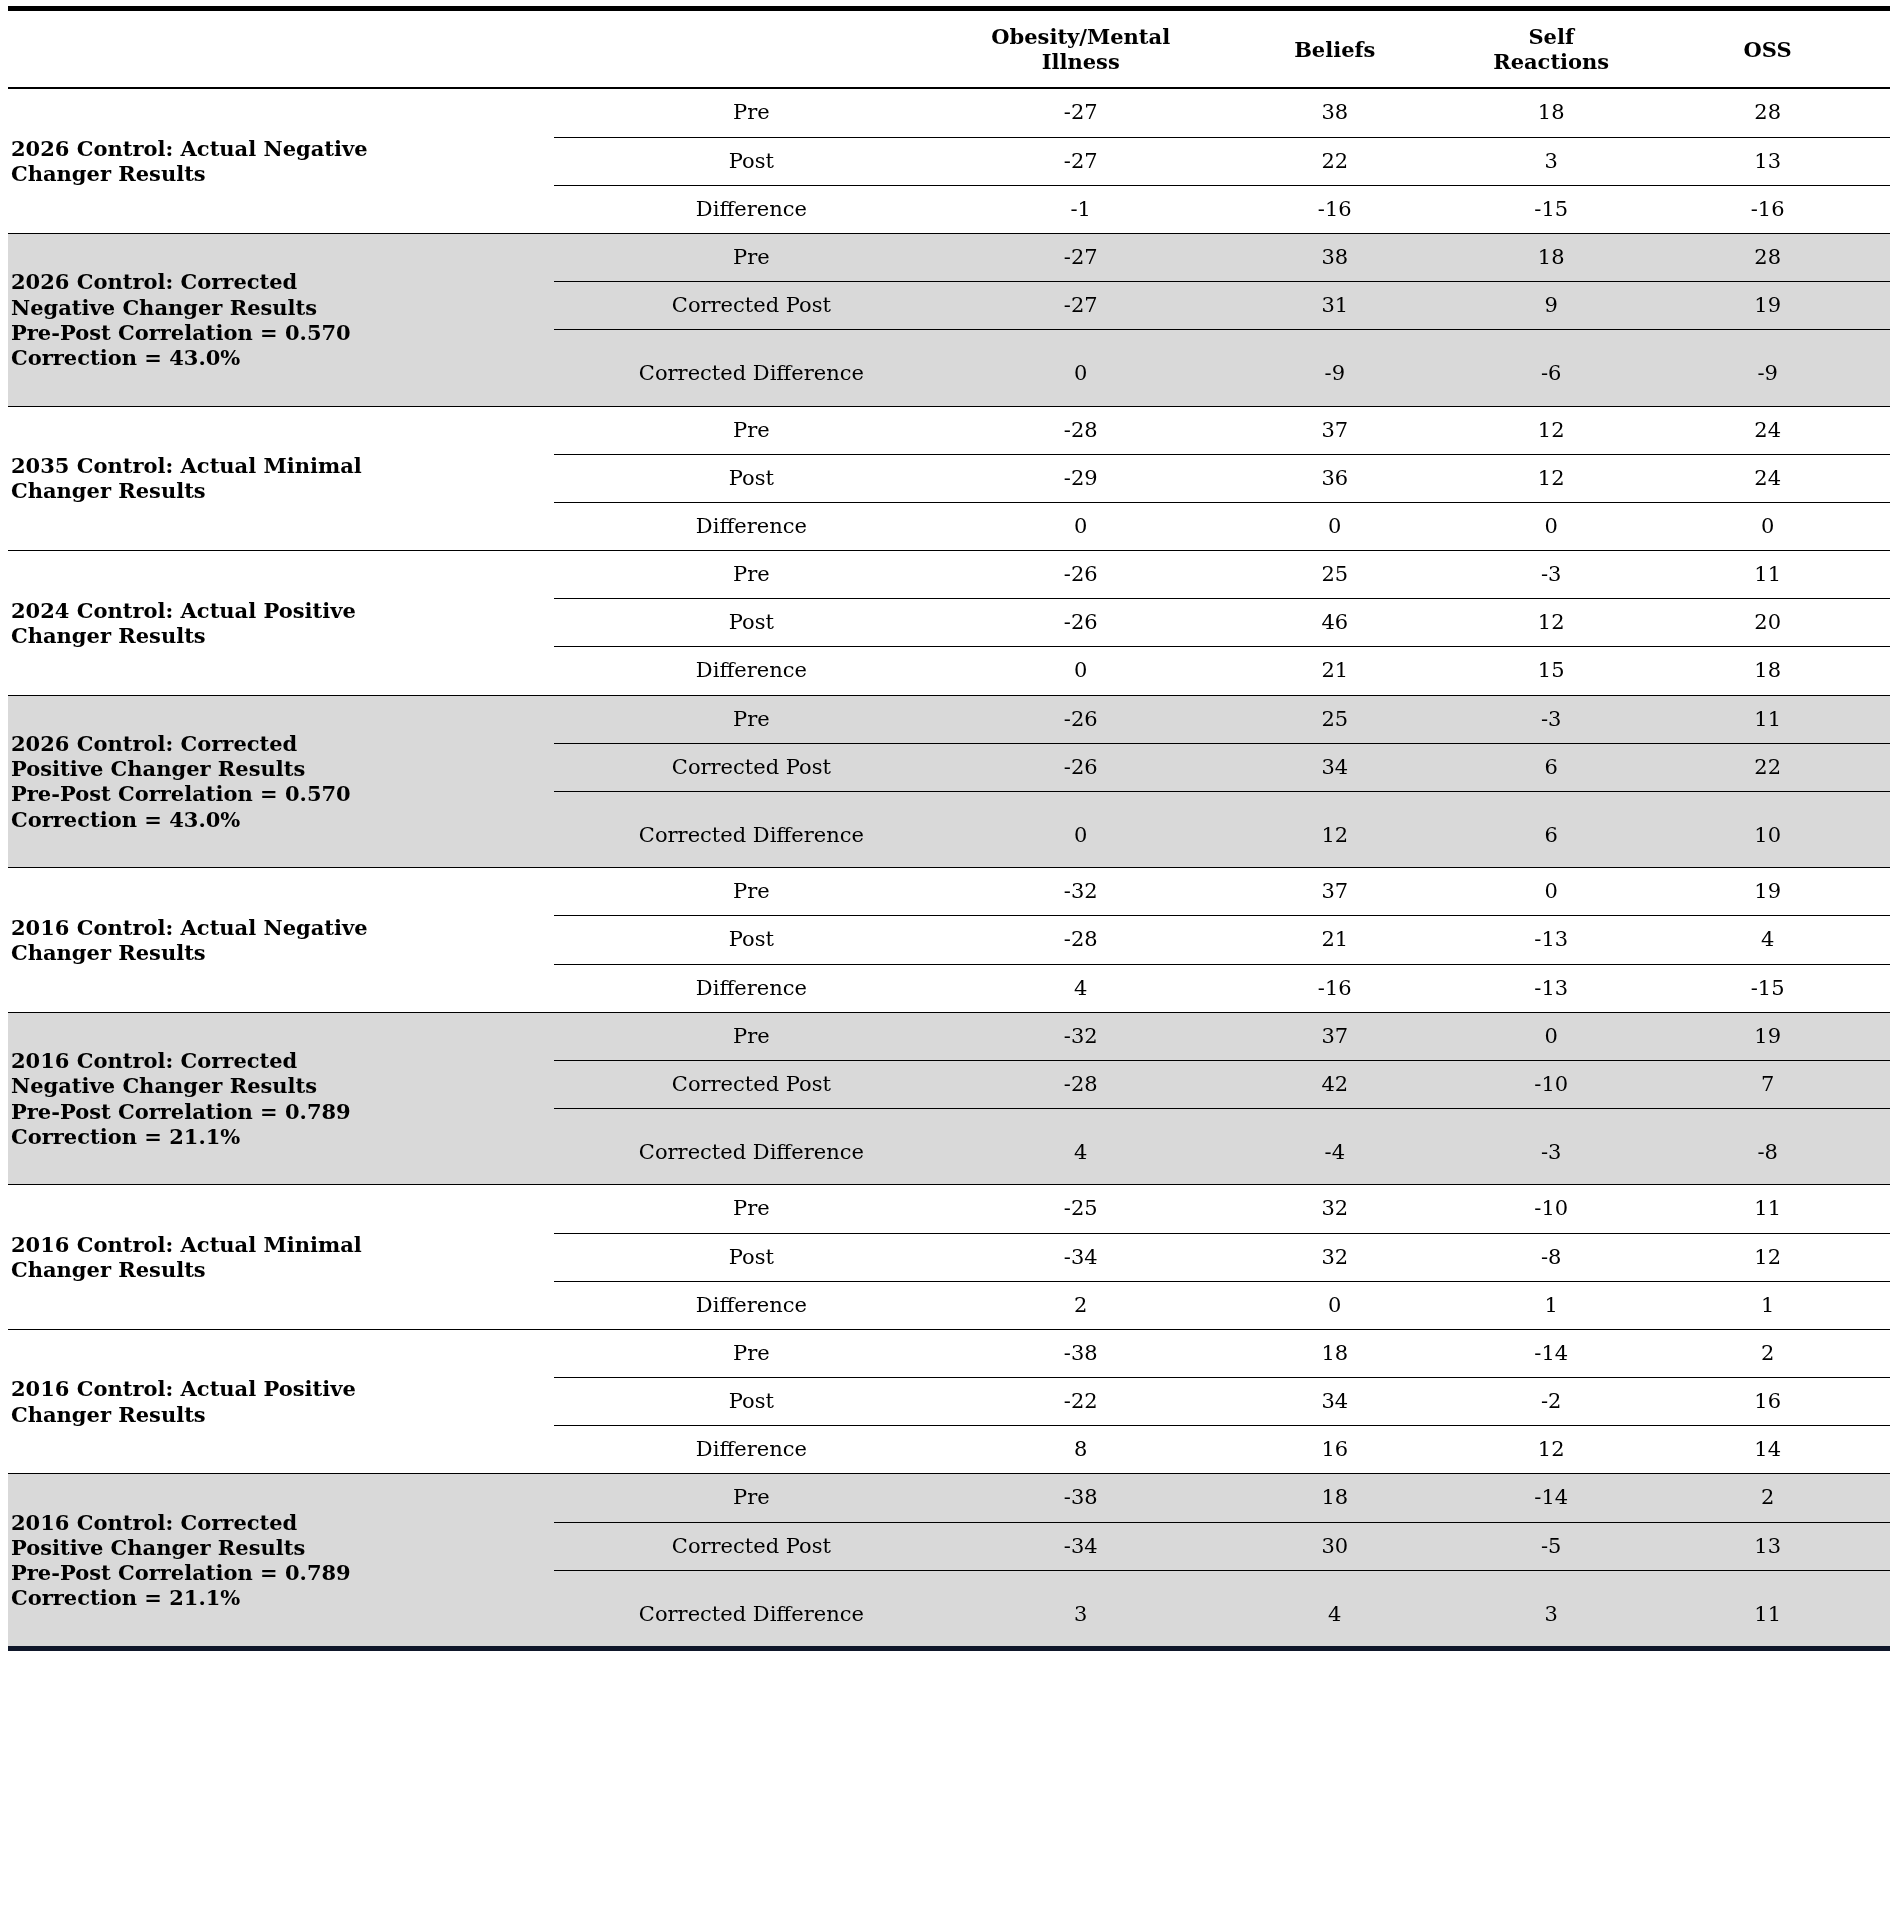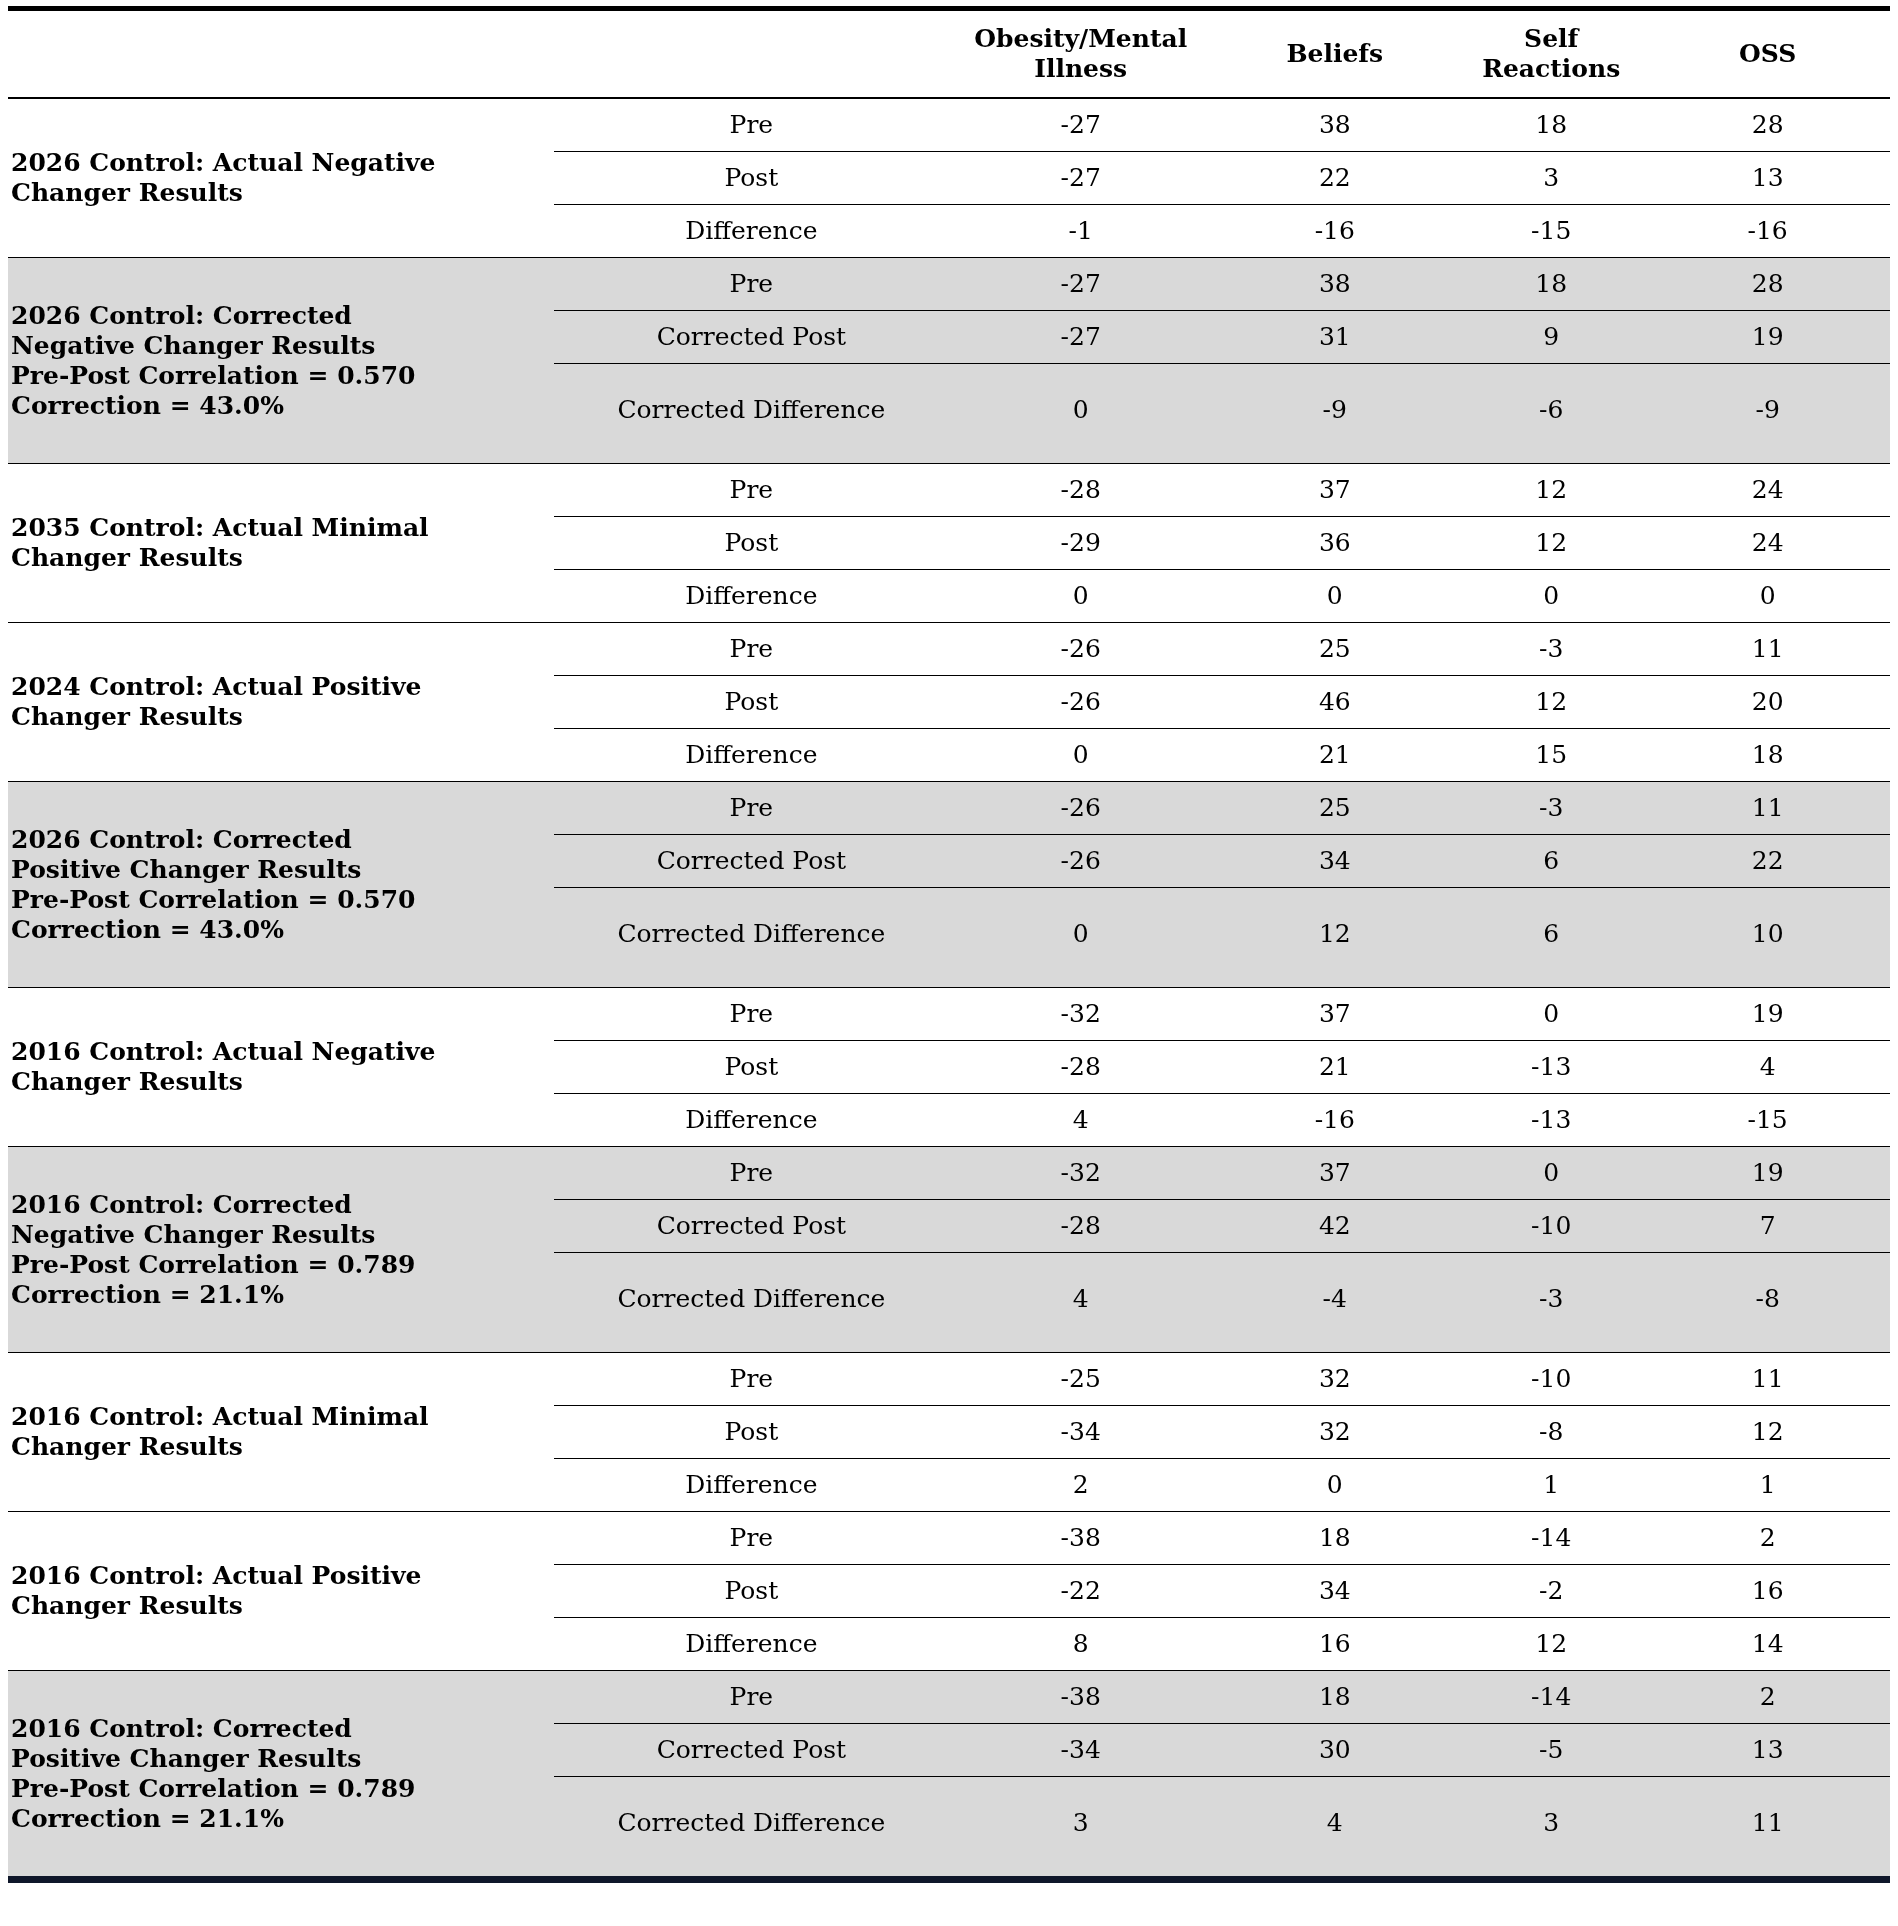--- a/index.html
+++ b/index.html
@@ -12,22 +12,22 @@
   .page {
     width: 1898px;
     min-height: 1926px;
     padding: 6px 8px 8px 8px;
     background: #ffffff;
   }
   table.results {
     width: 100%;
     border-collapse: collapse;
     border-top: 5px solid #000;
-    border-bottom: 7px solid #0f172a;
-    font-size: 25px;
+    border-bottom: 5px solid #0f172a;
+    font-size: 21px;
   }
   col.c-label   { width: 29%; }
   col.c-rowtype { width: 21%; }
   col.c-m1      { width: 14%; }
   col.c-m2      { width: 13%; }
   col.c-m3      { width: 10%; }
   col.c-m4      { width: 13%; }
   th {
     font-weight: bold;
     text-align: center;
@@ -46,21 +46,21 @@
     text-align: left;
     white-space: pre-line;
     padding-left: 3px;
     padding-right: 10px;
     font-weight: bold;
   }
   td.rt, td.v { text-align: center; }
   tr.gs td { border-top: 1.5px solid #000; }   
   tr.in td { border-top: 1px solid #000; }   
   tr.sh td { background: #d9d9d9; }          
-  tr.tall td { padding-top: 31px; padding-bottom: 38px; }
+  tr.tall td { padding-top: 31px; padding-bottom: 19px; }
 </style>
 </head>
 <body>
 
 <div class="page">
   <table class="results">
     <colgroup>
       <col class="c-label">
         <col class="c-rowtype">
         <col class="c-m1">

